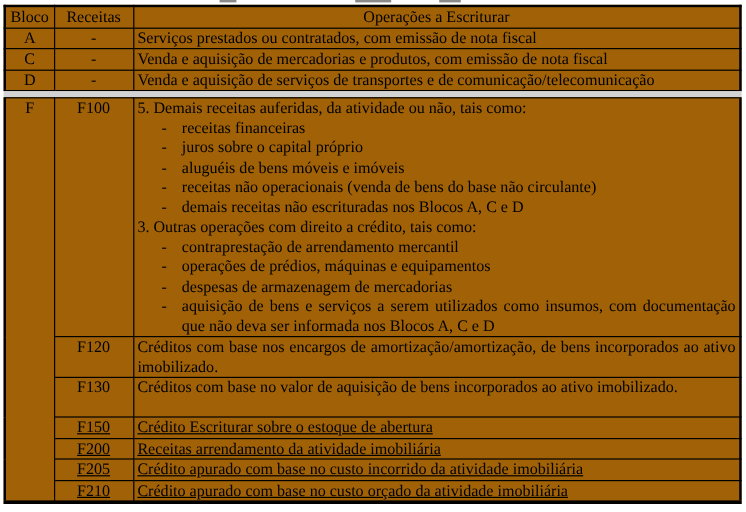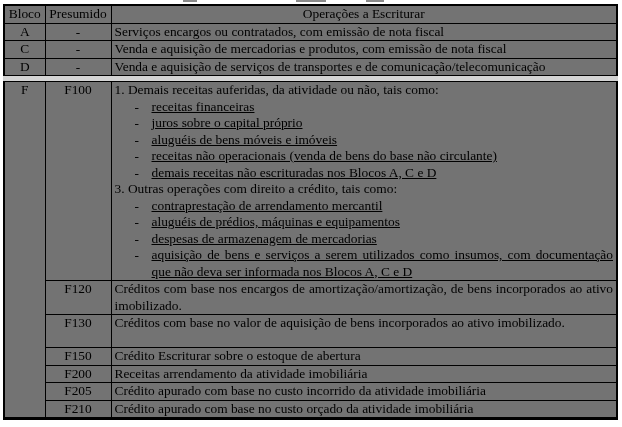--- a/index.html
+++ b/index.html
@@ -38,21 +38,21 @@
   .content {
     position: absolute;
     top: 4px;
     left: 3px;
     width: 615px;
   }
   table.tbl {
     border-collapse: collapse;
     table-layout: fixed;
     width: 615px;
-    background: #737373;
+    background: #a16207;
   }
   table.tbl td, table.tbl th {
     border: 1px solid #000000;
     padding: 0 3px;
     font-weight: normal;
     overflow: hidden;
   }
   table.tbl1 {
     border: 2px solid #000000;
     border-bottom-width: 1px;
@@ -66,26 +66,25 @@
   .tbl1 td, .tbl1 th { vertical-align: middle; }
   .gap {
     width: 615px;
     height: 5px;
     background: #d3d3d3;
   }
   .c-center { text-align: center; }
   .c-op { text-align: left; }
   .just { text-align: justify; }
   .tbl2 td { vertical-align: top; }
-  .tbl2 tr.single { height: 16px; }
+  .tbl2 tr.single { height: 16px; text-decoration: underline; }
   .tbl2 tr.double { height: 33px; }
   .bullet {
     padding-left: 37px;
     text-indent: -17px;
-    text-decoration: underline;
   }
   .bullet::before {
     content: "-";
     display: inline-block;
     width: 17px;
     text-indent: 0;
   }
 </style>
 </head>
 <body>
@@ -102,27 +101,27 @@
 
     <table class="tbl tbl1">
       <colgroup>
         <col style="width:41px">
           <col style="width:66px">
           <col>
       </colgroup>
       <tbody>
           <tr>
         <th class="c-center">Bloco</th>
-        <th class="c-center">Presumido</th>
+        <th class="c-center">Receitas</th>
         <th class="c-center">Operações a Escriturar</th>
       </tr>
       <tr>
         <td class="c-center">A</td>
         <td class="c-center">-</td>
-        <td class="c-op">Serviços encargos ou contratados, com emissão de nota fiscal</td>
+        <td class="c-op">Serviços prestados ou contratados, com emissão de nota fiscal</td>
       </tr>
       <tr>
         <td class="c-center">C</td>
         <td class="c-center">-</td>
         <td class="c-op">Venda e aquisição de mercadorias e produtos, com emissão de nota fiscal</td>
       </tr>
       <tr>
         <td class="c-center">D</td>
         <td class="c-center">-</td>
         <td class="c-op">Venda e aquisição de serviços de transportes e de comunicação/telecomunicação</td>
@@ -136,29 +135,29 @@
       <colgroup>
         <col style="width:41px">
           <col style="width:66px">
           <col>
       </colgroup>
       <tbody>
           <tr>
         <td class="c-center" rowspan="7">F</td>
         <td class="c-center">F100</td>
         <td class="c-op">
-          <div>1. Demais receitas auferidas, da atividade ou não, tais como:</div>
+          <div>5. Demais receitas auferidas, da atividade ou não, tais como:</div>
           <div class="bullet">receitas financeiras</div>
           <div class="bullet">juros sobre o capital próprio</div>
           <div class="bullet">aluguéis de bens móveis e imóveis</div>
           <div class="bullet">receitas não operacionais (venda de bens do base não circulante)</div>
           <div class="bullet">demais receitas não escrituradas nos Blocos A, C e D</div>
           <div>3. Outras operações com direito a crédito, tais como:</div>
           <div class="bullet">contraprestação de arrendamento mercantil</div>
-          <div class="bullet">aluguéis de prédios, máquinas e equipamentos</div>
+          <div class="bullet">operações de prédios, máquinas e equipamentos</div>
           <div class="bullet">despesas de armazenagem de mercadorias</div>
           <div class="bullet just">aquisição de bens e serviços a serem utilizados como insumos, com documentação que não deva ser informada nos Blocos A, C e D</div>
         </td>
       </tr>
       <tr class="double">
         <td class="c-center">F120</td>
         <td class="c-op just">Créditos com base nos encargos de amortização/amortização, de bens incorporados ao ativo imobilizado.</td>
       </tr>
       <tr class="double">
         <td class="c-center">F130</td>

